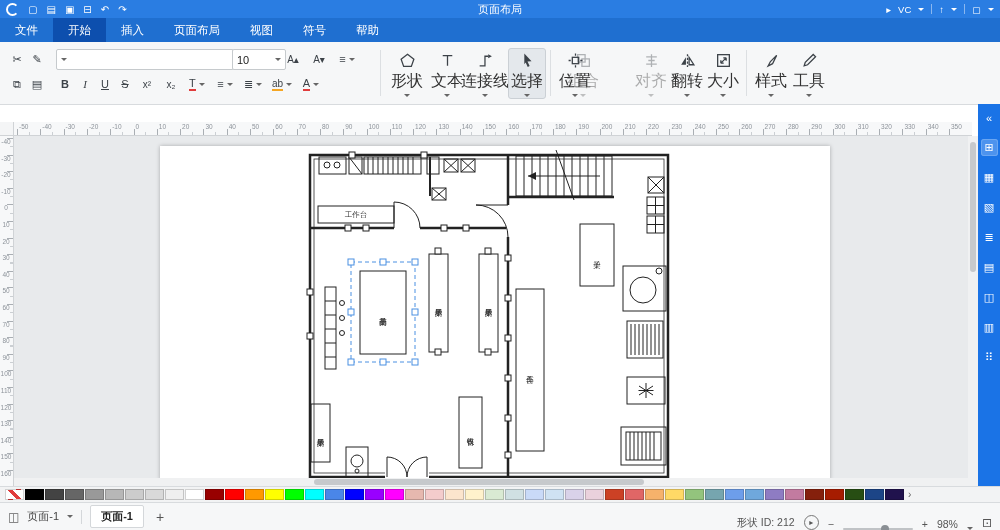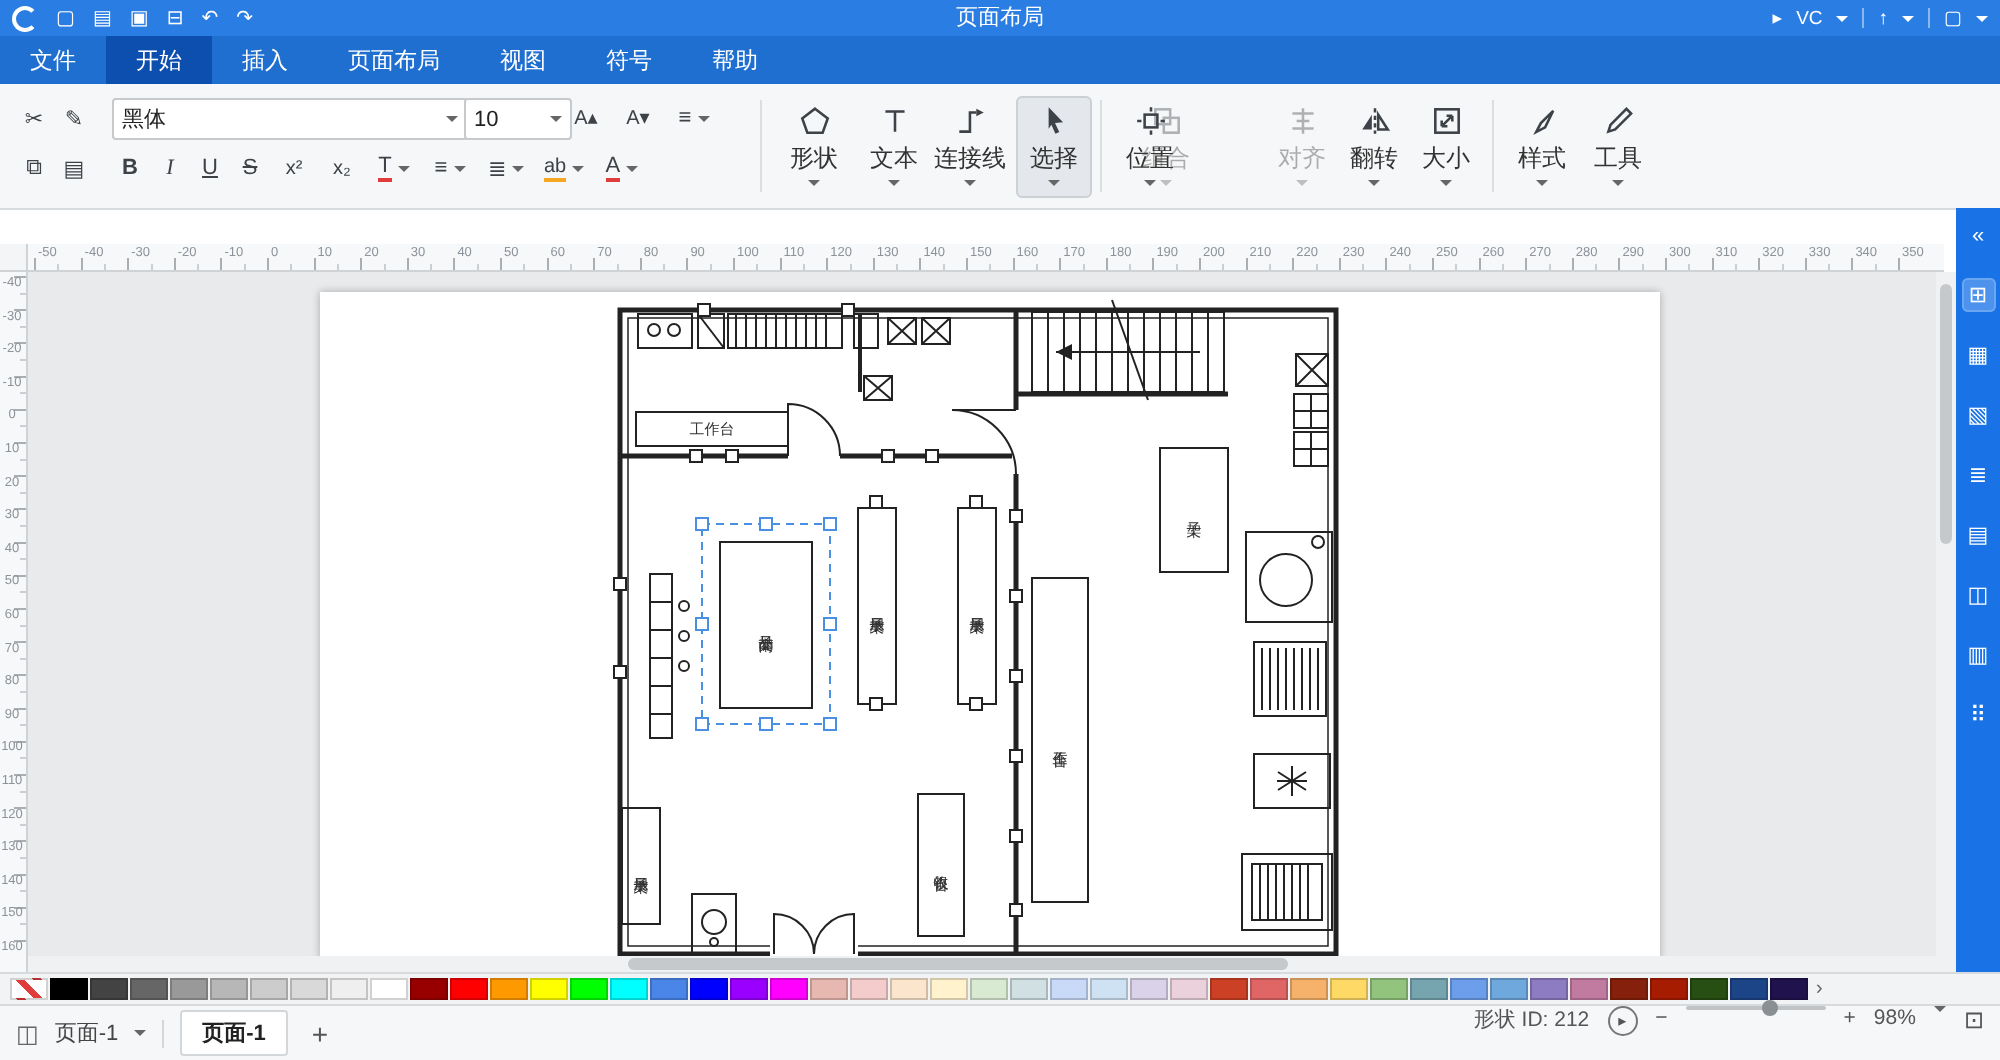--- a/index.html
+++ b/index.html
@@ -26,21 +26,21 @@
   .combo .cval{flex:1;}
   .caret-d{width:0;height:0;border-left:3px solid transparent;border-right:3px solid transparent;border-top:3.5px solid #666;}
   .u-red{border-bottom:2px solid #e03c3c;line-height:11px;}
   .u-org{border-bottom:2px solid #f5a623;line-height:11px;}
   .vsep{position:absolute;top:8px;bottom:8px;width:1px;background:#dcdfe2;}
   .bigbtn{position:absolute;top:6px;width:38px;height:51px;display:flex;flex-direction:column;align-items:center;
           justify-content:flex-start;gap:2px;border-radius:3px;padding-top:4px;box-sizing:border-box;}
   .bigbtn.active{background:#e4e8ec;border:1px solid #cbd0d5;padding-top:3px;}
   .bigbtn.disabled{opacity:.38;}
   .bicon{width:17px;height:17px;stroke:#3c4248;fill:none;stroke-width:1.2;}
-  .blabel{font-size:12px;color:#333;white-space:nowrap;}
+  .blabel{font-size:16px;color:#333;white-space:nowrap;}
   
   .tabbar{position:absolute;left:0;top:104px;width:978px;height:18px;background:#dcdfe2;border-bottom:1px solid #cdd0d3;}
   .doc-tab{position:absolute;left:18px;top:1px;height:17px;background:#f1f2f3;border:1px solid #c8cbce;border-bottom:none;
            display:flex;align-items:center;gap:5px;padding:0 8px;font-size:10.5px;color:#444;}
   .doc-ico{width:11px;height:11px;background:#2f80e0;color:#fff;font-size:7px;line-height:11px;text-align:center;border-radius:2px;}
   
   .corner{position:absolute;left:0;top:122px;width:14px;height:14px;background:#f4f5f6;border-right:1px solid #d0d3d6;border-bottom:1px solid #d0d3d6;box-sizing:border-box;}
   .hruler{position:absolute;left:14px;top:122px;width:958px;height:14px;background:#f7f8f9;border-bottom:1px solid #d0d3d6;box-sizing:border-box;overflow:hidden;
       background-image:repeating-linear-gradient(90deg,#a9aeb3 0 1px,transparent 1px 23.3px),repeating-linear-gradient(90deg,#cbcfd3 0 1px,transparent 1px 11.65px);
       background-size:940px 7px,940px 4px;background-position:3px 7px,3px 10px;background-repeat:no-repeat;}
@@ -66,21 +66,21 @@
            display:flex;align-items:center;gap:1px;padding-left:5px;}
   .swatch{width:19px;height:11px;border:1px solid rgba(0,0,0,.18);box-sizing:border-box;}
   .swatch.none{background:linear-gradient(45deg,transparent 42%,#e03c3c 42%,#e03c3c 58%,transparent 58%),#fff;}
   .pal-arrow{margin-left:3px;font-size:10px;color:#666;}
   
   .statusbar{position:absolute;left:0;top:502px;width:1000px;height:28px;background:#f6f7f8;border-top:1px solid #d8dbde;box-sizing:border-box;}
   .sb-left{position:absolute;left:8px;top:0;height:27px;display:flex;align-items:center;gap:8px;font-size:11px;color:#444;}
   .sb-tab{font-weight:bold;color:#222;padding:3px 10px;background:#fff;border:1px solid #d4d7da;border-radius:2px;}
   .sb-div{width:1px;height:14px;background:#d4d7da;}
   .sb-add{font-size:14px;color:#555;padding:0 4px;}
-  .sb-right{position:absolute;right:8px;top:0;height:27px;display:flex;align-items:flex-start;gap:9px;font-size:10.5px;color:#555;}
+  .sb-right{position:absolute;right:8px;top:0;height:27px;display:flex;align-items:flex-end;gap:9px;font-size:10.5px;color:#555;}
   .play{width:13px;height:13px;border:1px solid #777;border-radius:50%;display:flex;align-items:center;justify-content:center;font-size:8px;color:#555;}
   .slider{position:relative;width:70px;height:2px;background:#c0c3c6;border-radius:1px;}
   .slider .knob{position:absolute;left:55%;top:-3px;width:8px;height:8px;background:#8a8f94;border-radius:50%;}
   .fit{font-size:12px;color:#555;}
 </style>
 </head>
 <body>
 
 <div class="app">
 
@@ -118,21 +118,20 @@
     <div class="menu-item">帮助</div>
   </div>
 
   <div class="ribbon">
     <span class="sbtn" style="left:8px;top:8px;">✂</span>
     <span class="sbtn" style="left:28px;top:8px;">✎</span>
     <span class="sbtn" style="left:8px;top:33px;">⧉</span>
     <span class="sbtn" style="left:28px;top:33px;">▤</span>
 
     <div class="combo" style="left:56px;top:7px;width:168px;">
-      <span class="cval">黑体</span>
       <span class="caret-d"></span>
     </div>
     <div class="combo" style="left:232px;top:7px;width:44px;">
       <span class="cval">10</span>
       <span class="caret-d"></span>
     </div>
     <span class="sbtn" style="left:284px;top:8px;font-size:10px;">A▴</span>
     <span class="sbtn" style="left:310px;top:8px;font-size:10px;">A▾</span>
     <span class="sbtn" style="left:338px;top:8px;">
       <span>≡</span>&nbsp;<span class="caret-d"></span>

